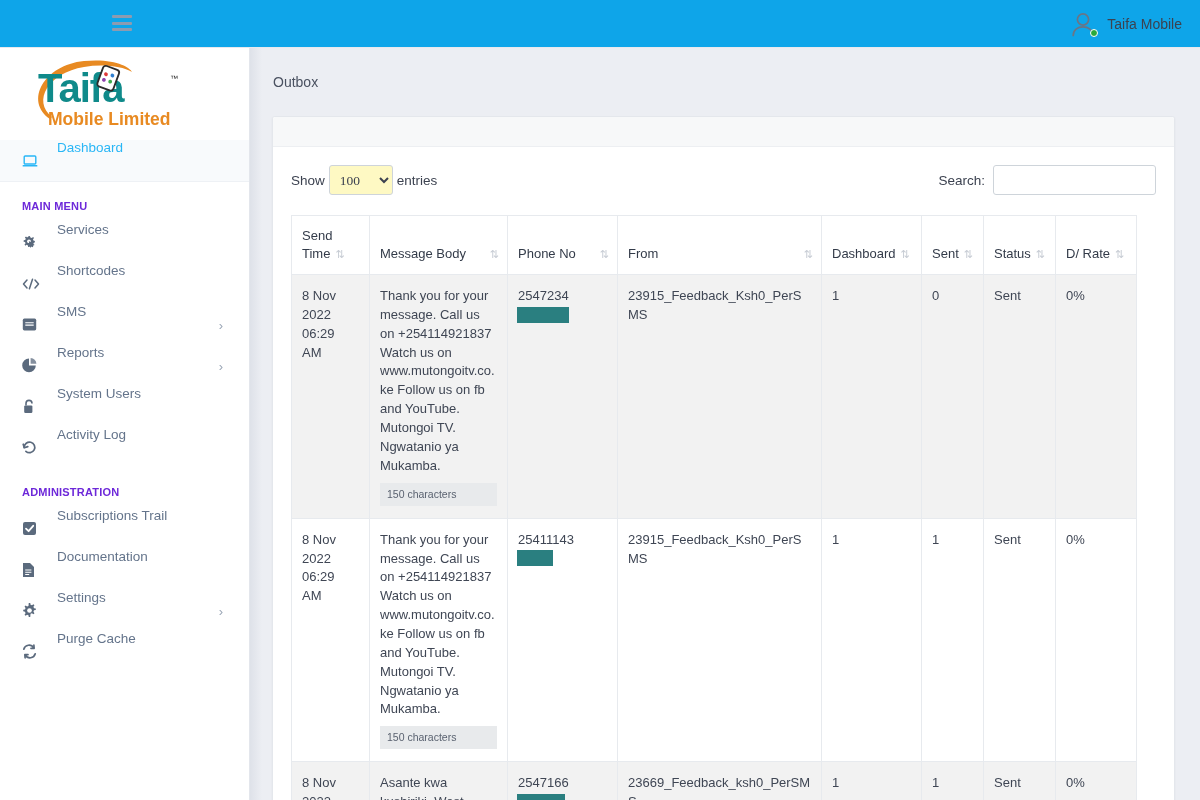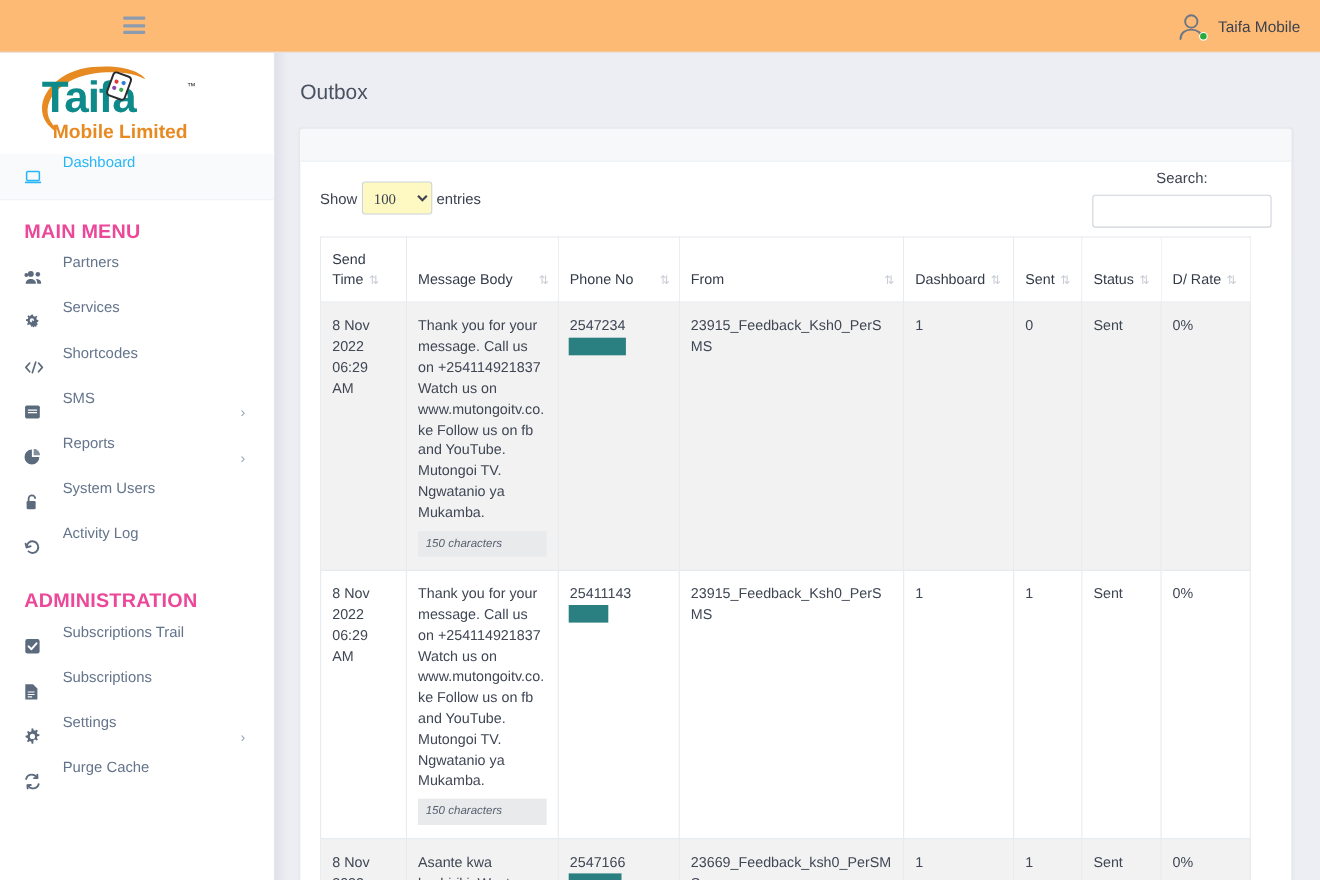--- a/index.html
+++ b/index.html
@@ -9,21 +9,21 @@
     width: 1200px; height: 800px;
     overflow: hidden;
     font-family: "Liberation Sans", sans-serif;
     background: #eceef3;
   }
 
   
   .topbar {
     position: absolute; top: 0; left: 0;
     width: 1200px; height: 48px;
-    background: #fdba74;
+    background: #0ea5e9;
     border-bottom: 1px solid #e7e9ee;
     display: flex; align-items: center;
     z-index: 30;
   }
   .hamburger {
     position: absolute; left: 112px; top: 15px;
     width: 20px; height: 16px;
     display: flex; flex-direction: column; justify-content: space-between;
     cursor: pointer;
   }
@@ -73,40 +73,40 @@
   .nav-item.active {
     background: #f8fafc; color: #29b6f6;
   }
   .nav-item.active .ico { color: #29b6f6; }
   .nav-item .caret {
     position: absolute; right: 26px; top: 50%;
     transform: translateY(-50%);
     color: #9aa6b6; font-size: 13px;
   }
   .nav-section {
-    font-size: 18px; font-weight: bold; color: #ec4899;
+    font-size: 11px; font-weight: bold; color: #6d28d9;
     letter-spacing: .2px;
     padding: 18px 0 10px 22px;
   }
   .nav-dashboard-wrap { border-bottom: 1px solid #eef1f5; }
 
   
   .main {
     position: absolute; top: 48px; left: 250px;
     width: 950px; height: 752px;
     background: #eceef3;
     overflow: hidden;
   }
   .main::before{
     content:""; position:absolute; left:0; top:0; width:12px; height:100%;
     background: linear-gradient(to right, rgba(150,160,180,.16), rgba(150,160,180,0));
     pointer-events:none; z-index:5;
   }
   .page-title {
-    font-size: 19px; color: #4a5160; font-weight: normal;
+    font-size: 14px; color: #4a5160; font-weight: normal;
     padding: 26px 0 0 23px; margin: 0;
   }
   .card {
     position: absolute; top: 68px; left: 22px;
     width: 903px; height: 760px;
     background: #ffffff;
     border: 1px solid #e4e7ec;
     border-radius: 3px;
     box-shadow: 0 1px 2px rgba(30,40,60,.05);
     overflow: hidden;
@@ -122,21 +122,21 @@
     height: 34px; margin-bottom: 18px;
   }
   .len-ctl { display: flex; align-items: center; gap: 4px; font-size: 13.5px; color: #3c4250; }
   .len-ctl select {
     font-family: Liberation Serif, serif;
     font-size: 13.5px; color: #3c4250;
     padding: 5px 6px; width: 64px; height: 30px;
     border: 1px solid #ced4da; border-radius: 3px;
     background: #fef9c3;
   }
-  .search-ctl { display: flex; align-items: center; gap: 8px; font-size: 13.5px; color: #3c4250; flex-direction: column; }
+  .search-ctl { display: flex; align-items: center; gap: 8px; font-size: 13.5px; color: #3c4250; }
   .search-ctl input {
     width: 163px; height: 30px;
     border: 1px solid #ced4da; border-radius: 3px;
     padding: 4px 8px; font-size: 13px;
     font-family: "Liberation Sans", sans-serif;
     background: #fff; color: #3c4250;
   }
 
   table.dt { border-collapse: collapse; width: 845px; table-layout: fixed; }
   table.dt th {
@@ -159,21 +159,20 @@
     line-height: 1.45;
     word-wrap: break-word;
   }
   tr.odd td { background: #f2f2f2; }
   tr.even td { background: #ffffff; }
   .charcount {
     display: block; margin-top: 7px;
     background: #e8eaec; color: #5a6270;
     font-size: 10.5px; padding: 4px 7px 4px 7px;
     width: 100%;
-    font-style: italic;
   }
   .redact {
     display: inline-block; vertical-align: middle;
     height: 16px; background: #2a7f80;
     margin-left: -1px; position: relative; top: -1px;
   }
   .sendtime span { display: block; }
 </style>
 </head>
 <body>
@@ -227,32 +226,20 @@
           <rect x="2.2" y="3" width="11.6" height="8" rx="1" fill="none" stroke="currentColor" stroke-width="1.4"></rect>
           <rect x="0.6" y="12" width="14.8" height="1.5" rx=".6"></rect>
         </svg>
       </span>
       <span class="lbl">Dashboard</span>
     </div>
   </div>
 
   <div class="nav-section">MAIN MENU</div>
 
-  <div class="nav-item">
-    <span class="ico">
-      <svg width="17" height="14" viewBox="0 0 17 14" fill="currentColor">
-        <circle cx="6" cy="4" r="2.7"></circle>
-          <circle cx="12.4" cy="4.4" r="2.1"></circle>
-          <circle cx="1.9" cy="5" r="1.8"></circle>
-        <path d="M1.3 13c0-2.6 2.1-4.3 4.7-4.3S10.7 10.4 10.7 13z"></path>
-        <path d="M11 8.6c2.3 0 4.4 1.1 4.4 3.2V13H11.9c0-1.6-.4-3.1-1.4-4.3z"></path>
-      </svg>
-    </span>
-    <span class="lbl">Partners</span>
-  </div>
 
   <div class="nav-item">
     <span class="ico">
       <svg width="17" height="16" viewBox="0 0 17 16" fill="currentColor">
         <path d="M6.6 1.2 7.9.9l.5 1.5 1.4.5 1.3-.9.9 1-1 1.2.4 1.4 1.5.4-.1 1.4-1.5.3-.6 1.3.9 1.2-1.1.9-1.1-1-1.4.4-.4 1.5-1.4-.1-.3-1.5-1.3-.6-1.2.9-.9-1.1 1-1.1-.4-1.4-1.5-.4.1-1.4 1.5-.3.6-1.3-.9-1.2 1.1-.9 1.1 1z"></path>
         <circle cx="7" cy="6.3" r="1.9" fill="#fff"></circle>
         <path d="M13.3 9.6l1 .2.1 1.1 1 .6 1-.5.6.9-.8.8.2 1.1 1 .3-.2 1-1.1.1-.6 1 .5 1-.9.6-.8-.8-1.1.2-.3 1-1-.2-.1-1.1-1-.6-1 .5-.6-.9.8-.8-.2-1.1-1-.3.2-1 1.1-.1.6-1-.5-1 .9-.6.8.8 1.1-.2z" transform="translate(-1.2,-1.6) scale(.78)"></path>
       </svg>
     </span>
     <span class="lbl">Services</span>
@@ -324,21 +311,21 @@
     <span class="lbl">Subscriptions Trail</span>
   </div>
 
   <div class="nav-item">
     <span class="ico">
       <svg width="13" height="16" viewBox="0 0 13 16" fill="currentColor">
         <path d="M1 1h7l4 4v10H1z"></path>
         <path d="M3.2 7.6h6.2v1H3.2zM3.2 9.8h6.2v1H3.2zM3.2 12h4v1h-4z" fill="#fff"></path>
       </svg>
     </span>
-    <span class="lbl">Subscriptions</span>
+    <span class="lbl">Documentation</span>
   </div>
 
   <div class="nav-item">
     <span class="ico">
       <svg width="15" height="15" viewBox="0 0 16 16" fill="currentColor">
         <path d="M7.2 0h1.6l.3 1.9 1.5.6 1.6-1.1 1.1 1.1-1.1 1.6.6 1.5 1.9.3v1.6l-1.9.3-.6 1.5 1.1 1.6-1.1 1.1-1.6-1.1-1.5.6L8.8 15H7.2l-.3-1.9-1.5-.6-1.6 1.1-1.1-1.1 1.1-1.6-.6-1.5L1.3 8.8V7.2l1.9-.3.6-1.5L2.7 3.8l1.1-1.1 1.6 1.1 1.5-.6z"></path>
         <circle cx="8" cy="8" r="2.5" fill="#fff"></circle>
       </svg>
     </span>
     <span class="lbl">Settings</span>

